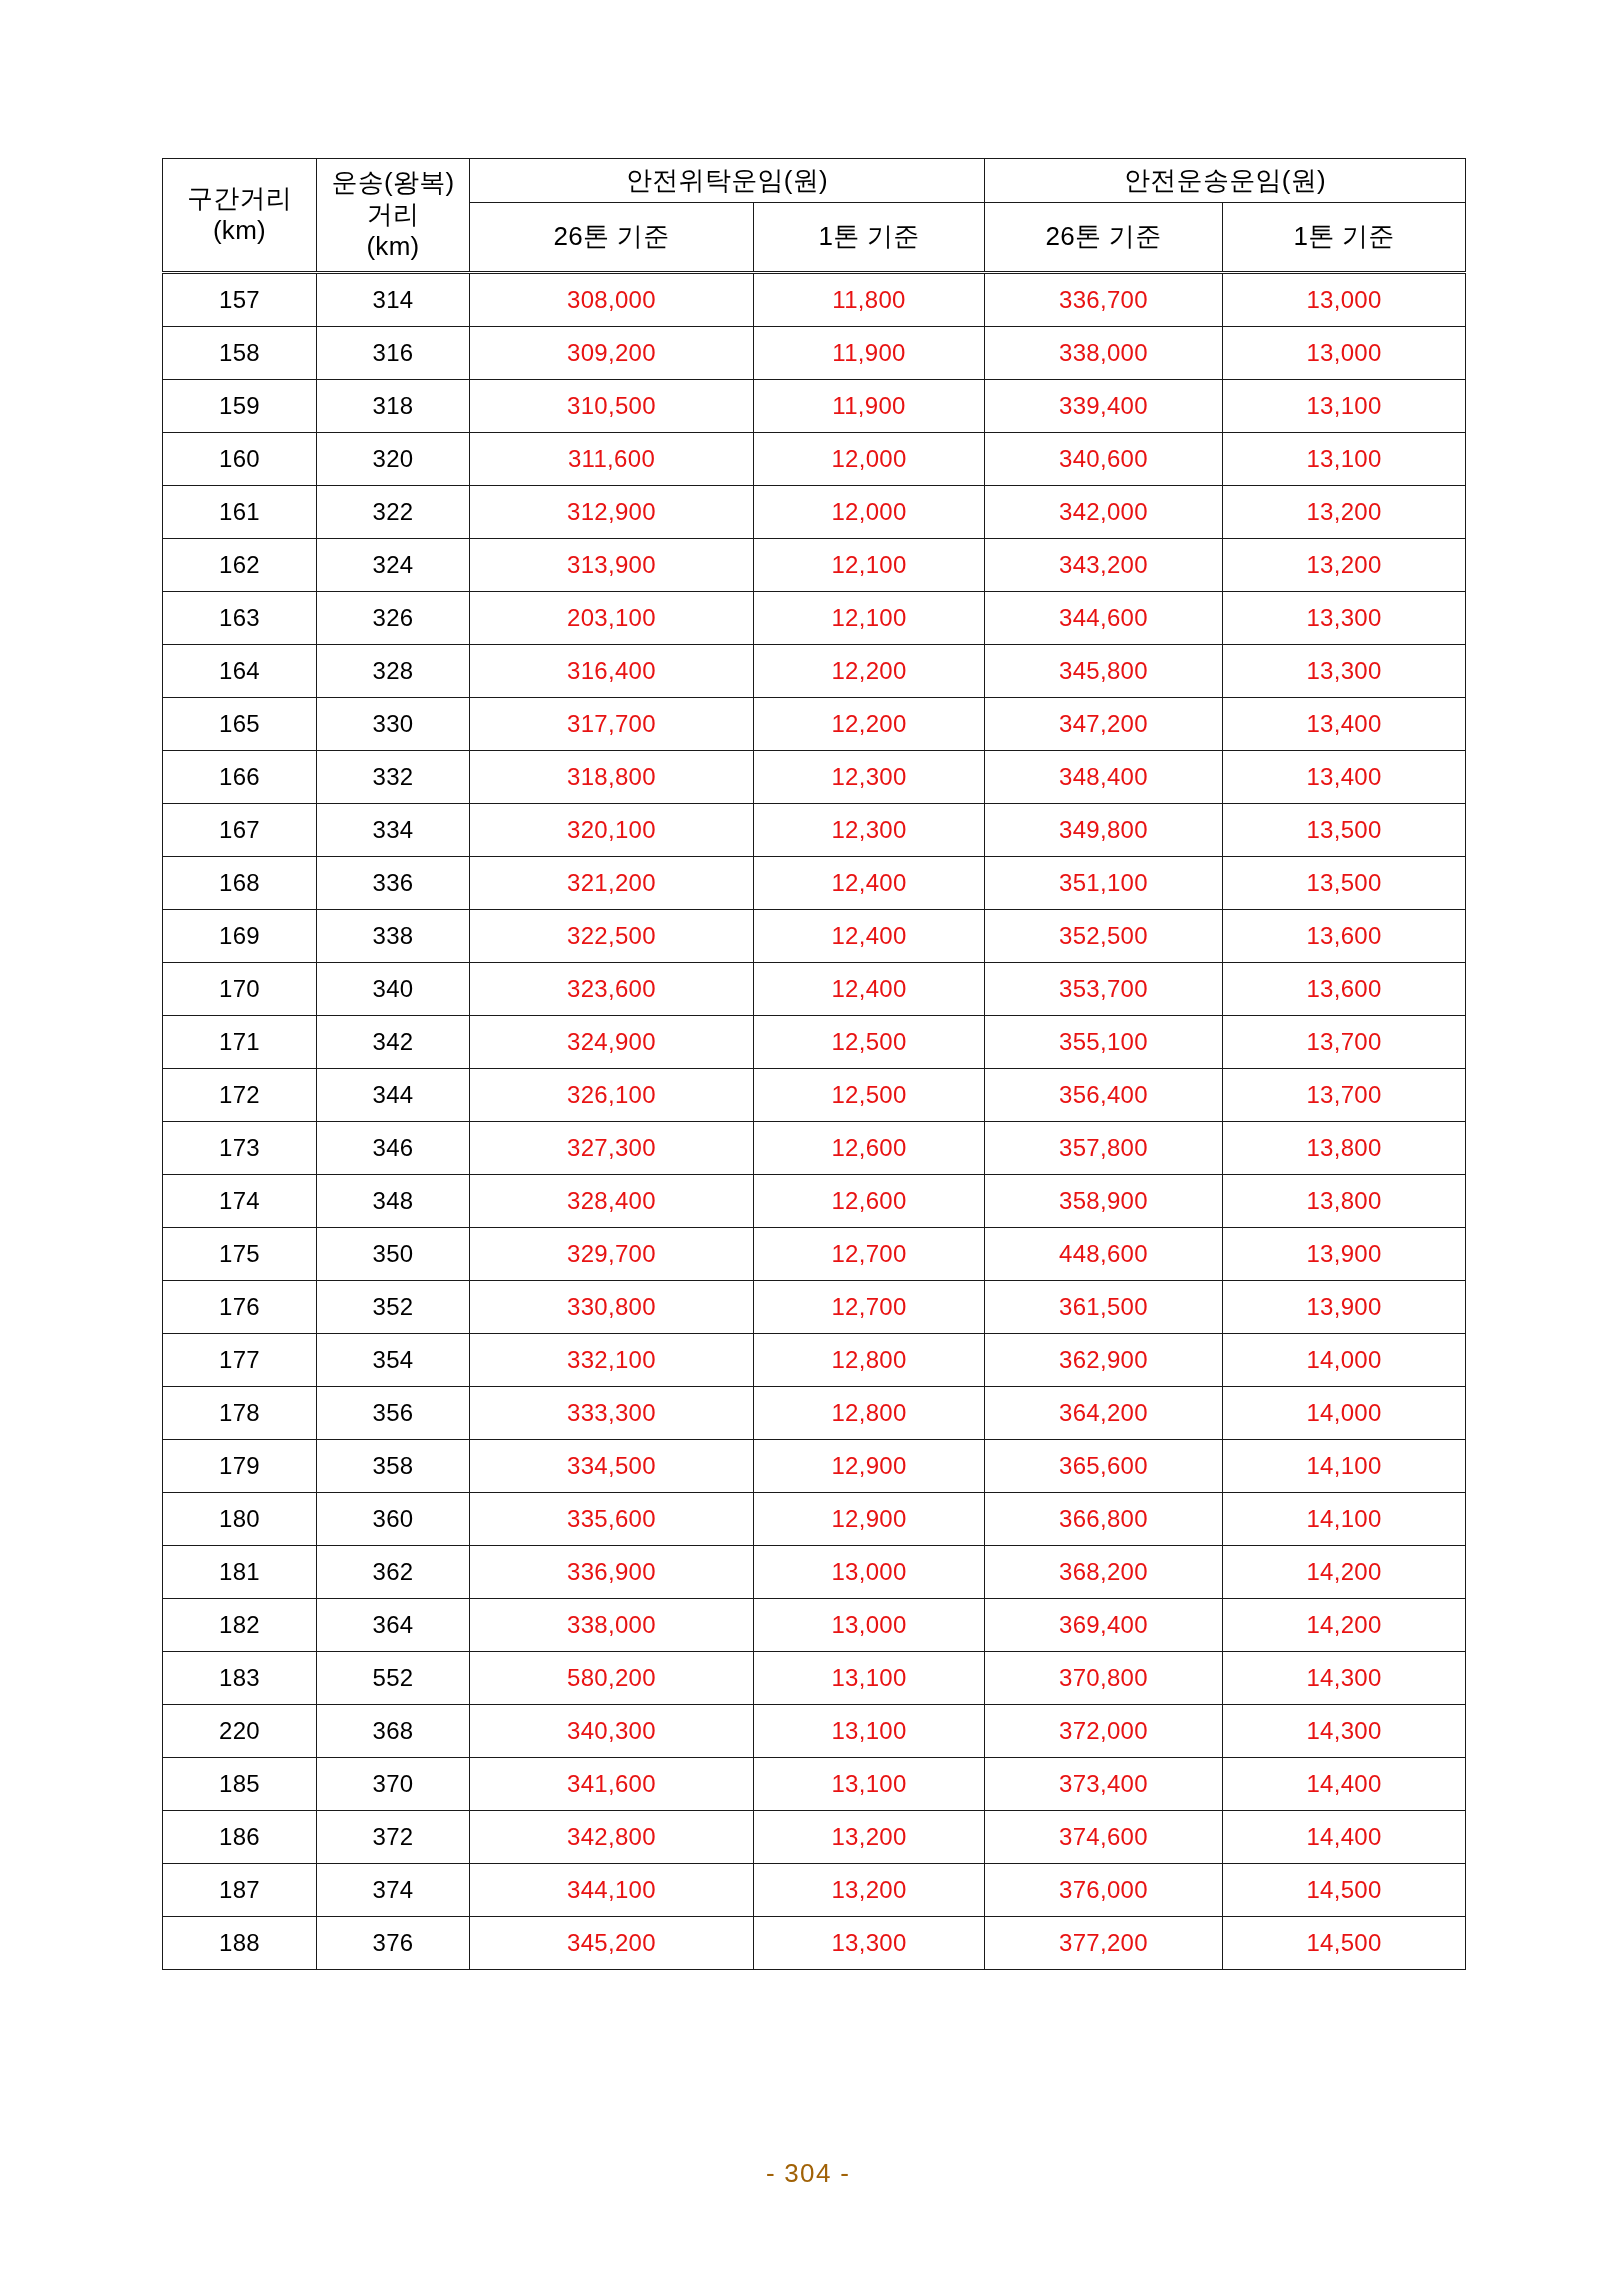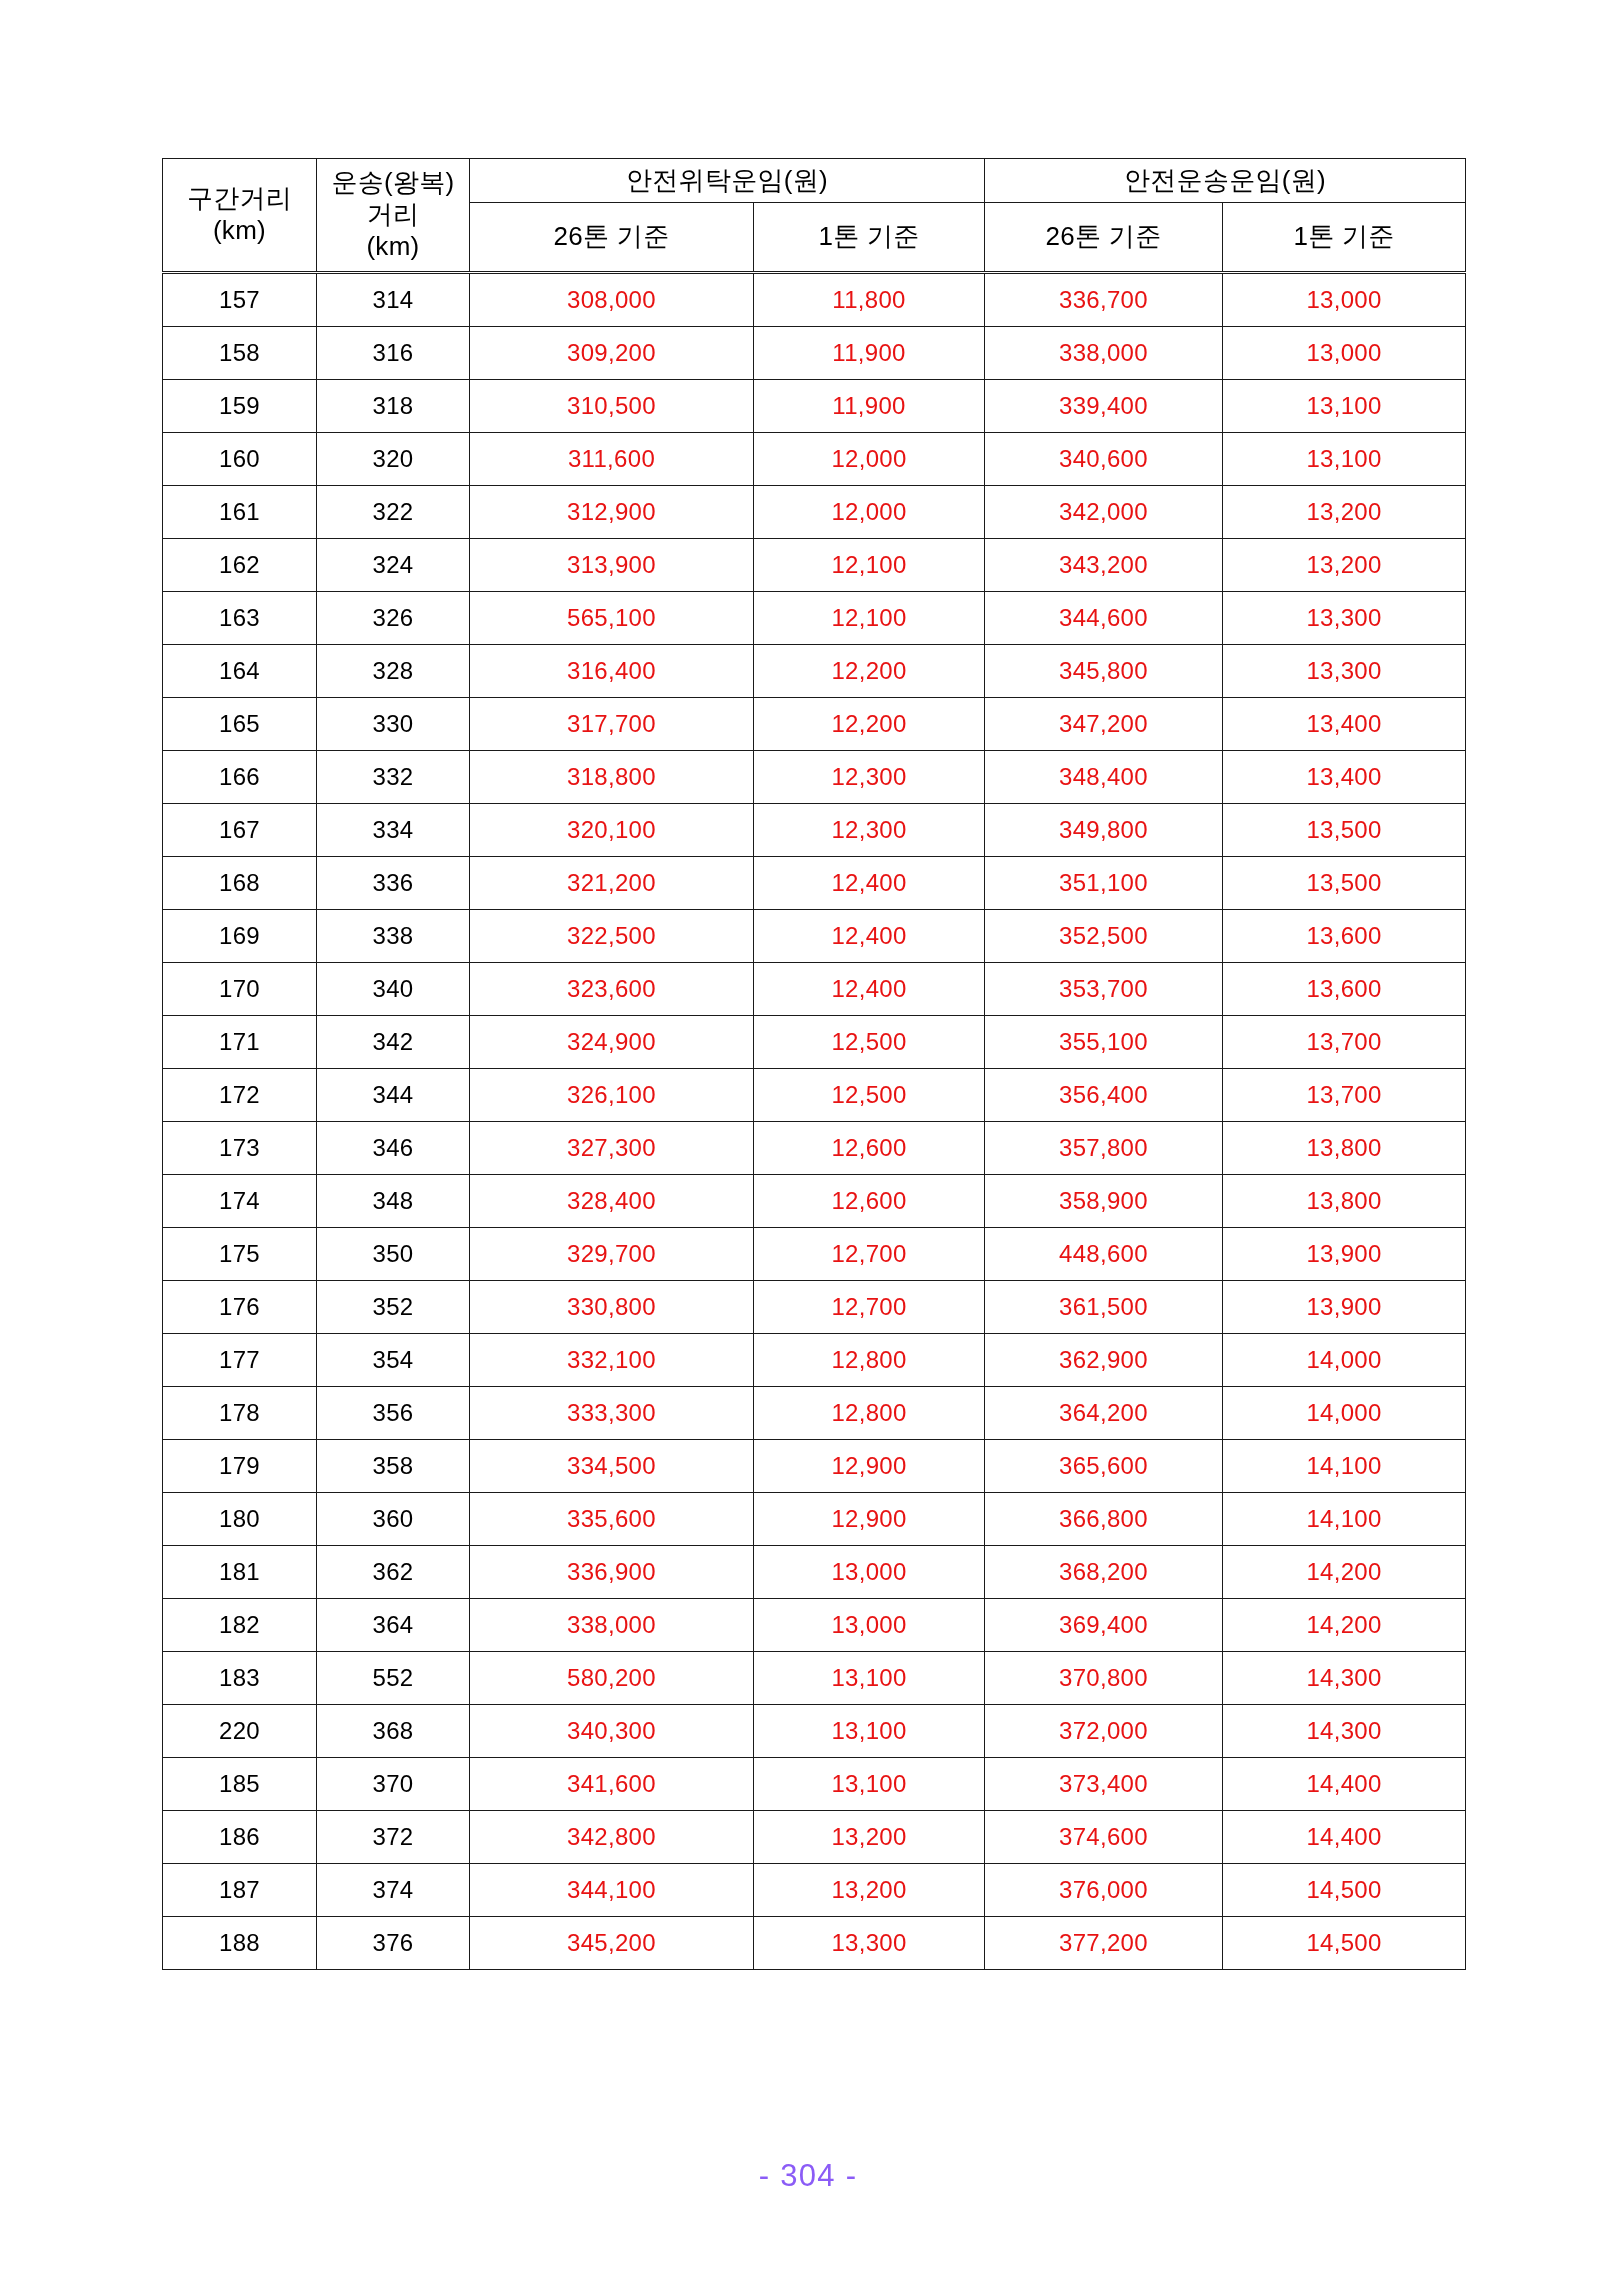--- a/index.html
+++ b/index.html
@@ -86,23 +86,23 @@
   .rate-table tbody td.money {
     color: #e81313;
   }
 
   .page-number {
     position: absolute;
     left: 0;
     top: 2158px;
     width: 1616px;
     text-align: center;
-    font-size: 31px;
+    font-size: 26px;
     letter-spacing: 1.3px;
-    color: #8b5cf6;
+    color: #a16207;
   }
 </style>
 </head>
 <body>
 
 <div class="page">
 
   <table class="rate-table">
     <colgroup>
       <col class="c-section">
@@ -178,21 +178,21 @@
           <td class="num">162</td>
           <td class="num">324</td>
           <td class="money">313,900</td>
           <td class="money">12,100</td>
           <td class="money">343,200</td>
           <td class="money">13,200</td>
         </tr>
         <tr>
           <td class="num">163</td>
           <td class="num">326</td>
-          <td class="money">565,100</td>
+          <td class="money">203,100</td>
           <td class="money">12,100</td>
           <td class="money">344,600</td>
           <td class="money">13,300</td>
         </tr>
         <tr>
           <td class="num">164</td>
           <td class="num">328</td>
           <td class="money">316,400</td>
           <td class="money">12,200</td>
           <td class="money">345,800</td>

